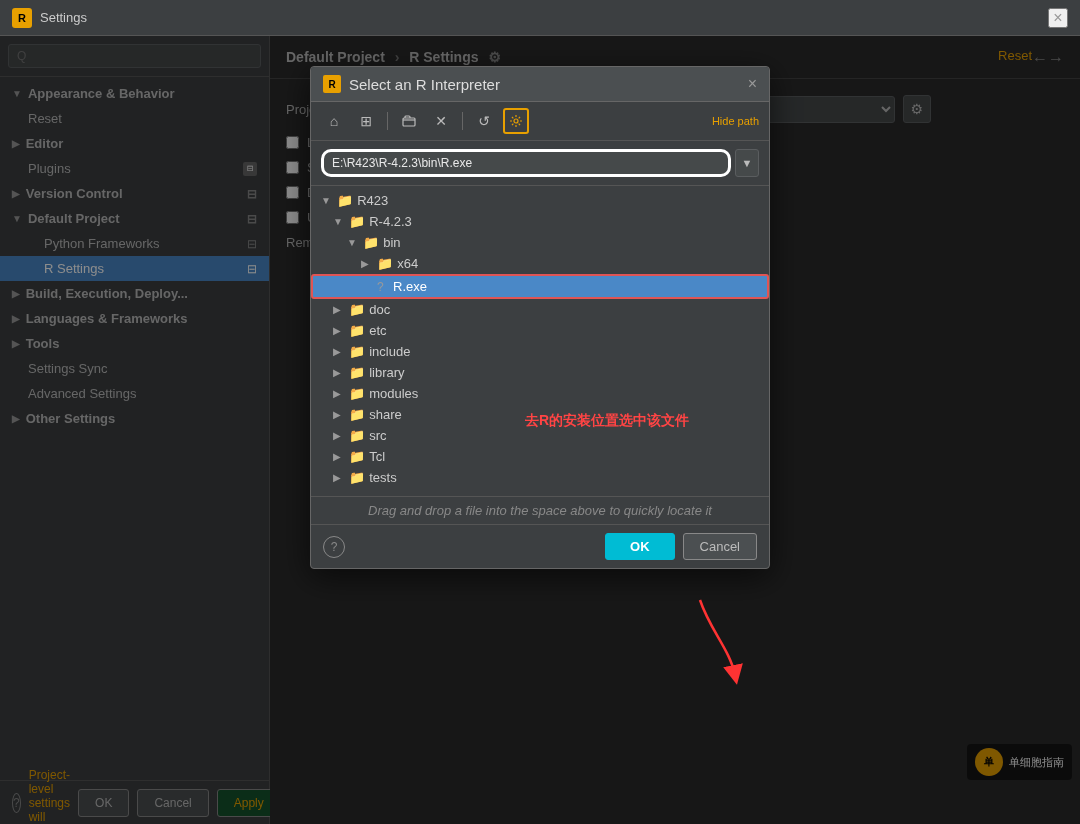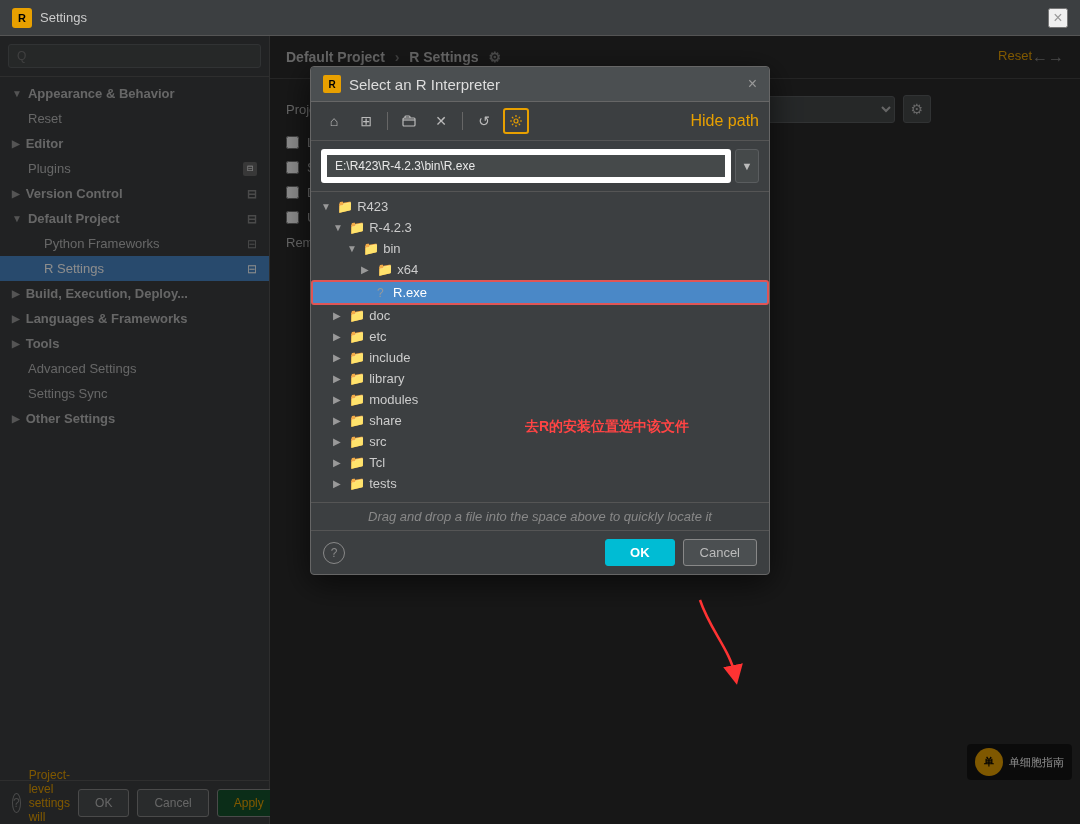--- a/index.html
+++ b/index.html
@@ -293,35 +293,35 @@
     .toolbar-btn.active {
       border: 2px solid #e8a000;
     }
     .toolbar-sep { width: 1px; height: 18px; background: #666; margin: 0 2px; }
     .hide-path-btn {
       margin-left: auto;
       color: #e8a000;
       background: none;
       border: none;
       cursor: pointer;
-      font-size: 16px;
+      font-size: 11px;
     }
     .path-input-row {
       padding: 8px 10px;
       display: flex;
       gap: 4px;
       border-bottom: 1px solid #555;
     }
     .path-input {
       flex: 1;
       background: #45494a;
-      border: 6px solid #ffffff;
+      border: 3px solid #ffffff;
       color: #e8e8e8;
       padding: 4px 8px;
-      border-radius: 3px;
+      border-radius: 10px;
       font-size: 12px;
       outline: none;
     }
     .path-dropdown-btn {
       width: 24px;
       background: #45494a;
       border: 1px solid #5a5d5f;
       border-radius: 3px;
       color: #bbb;
       cursor: pointer;
@@ -485,24 +485,24 @@
       </div>
       <div class="nav-item bold">
         <span class="arrow">▶</span>
         <span>Languages &amp; Frameworks</span>
       </div>
       <div class="nav-item bold">
         <span class="arrow">▶</span>
         <span>Tools</span>
       </div>
       <div class="nav-item indent1">
+        <span>Settings Sync</span>
+      </div>
+      <div class="nav-item indent1">
         <span>Advanced Settings</span>
-      </div>
-      <div class="nav-item indent1">
-        <span>Settings Sync</span>
       </div>
       <div class="nav-item bold">
         <span class="arrow">▶</span>
         <span>Other Settings</span>
       </div>
     </div>
 
     <div class="bottom-bar">
       <div class="bottom-help">?</div>
       <span class="bottom-status">Project-level settings will be...</span>

